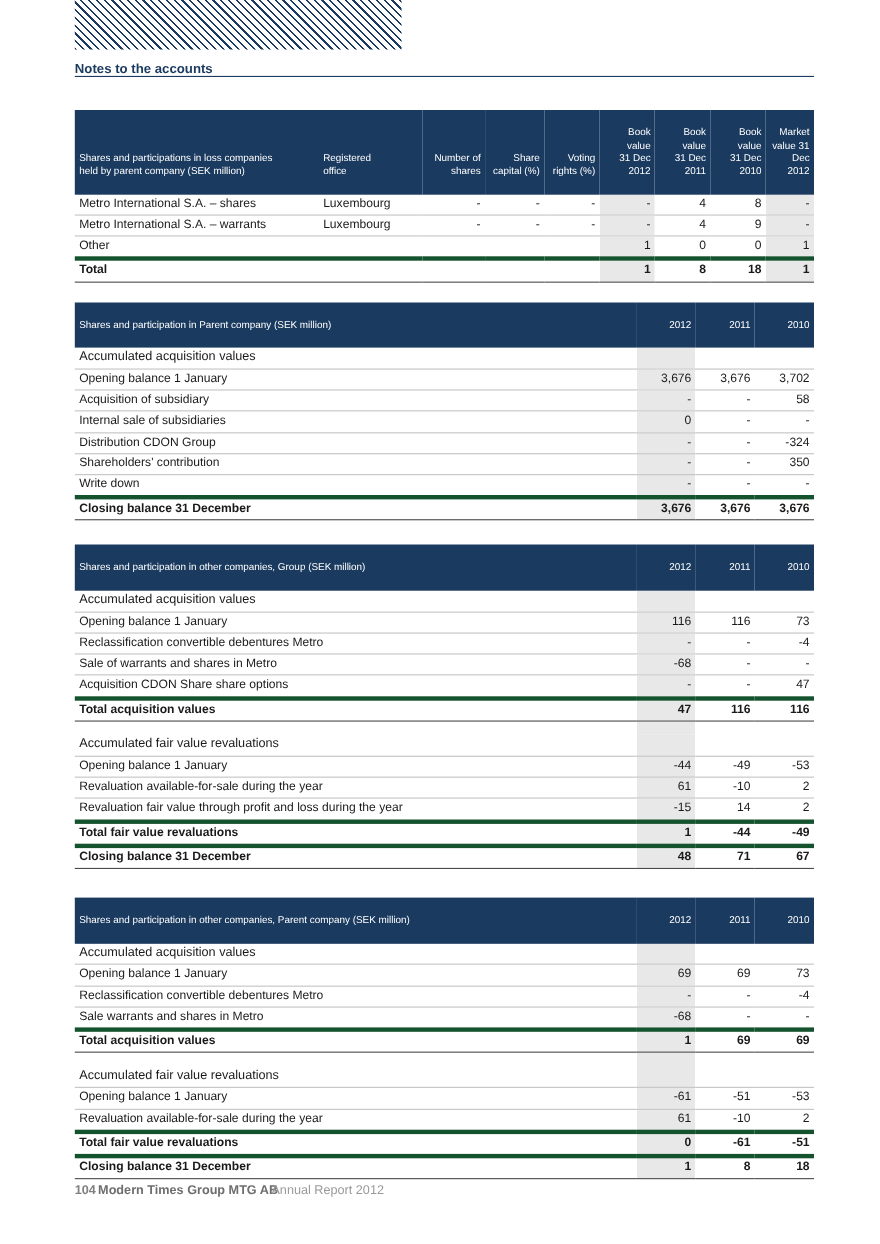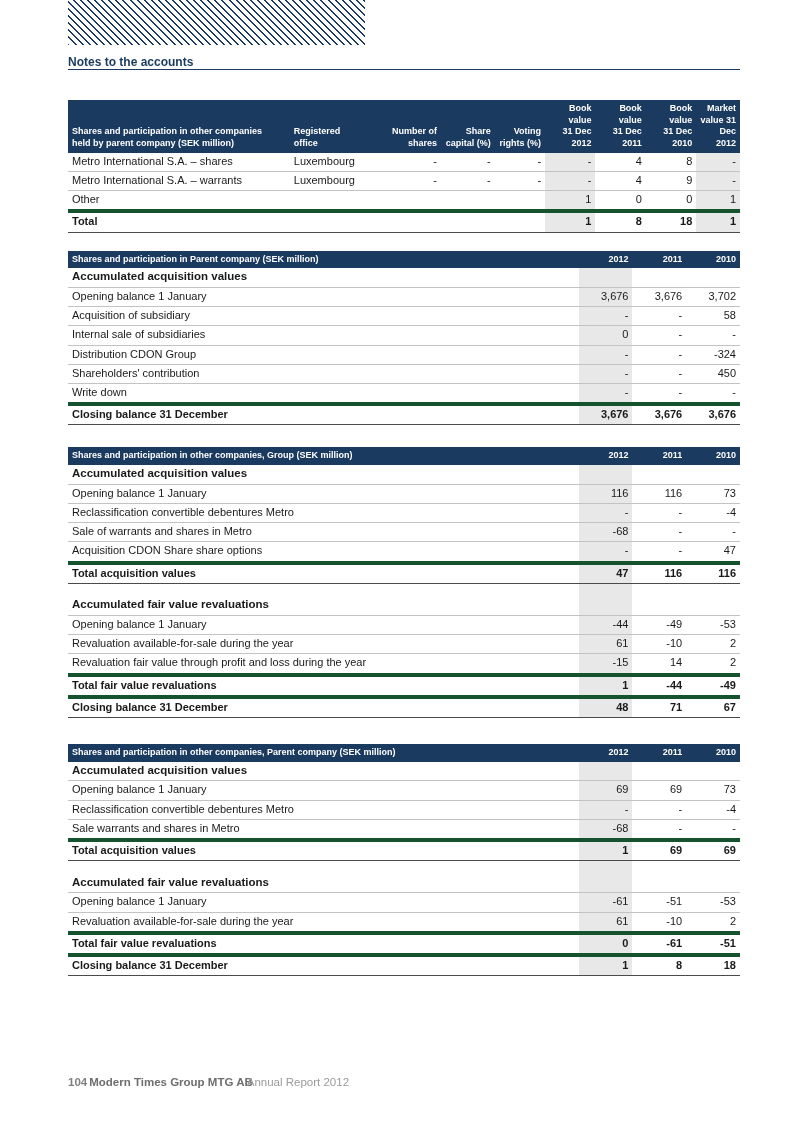--- a/index.html
+++ b/index.html
@@ -25,33 +25,33 @@
   }
   .section-title {
     color:#1a3a5f; font-weight:bold; font-size:12px;
   }
 
   table.fin-table {
     width:100%; border-collapse:collapse; table-layout:fixed;
   }
   table.fin-table th {
     background:#1a3a5f; color:#ffffff;
-    font-size:9px; font-weight:bold; line-height:1.3;
-    vertical-align:bottom; padding:3px 4px;
+    font-size:9px; font-weight:normal; line-height:1.3;
+    vertical-align:bottom; padding:15px 4px;
   }
   table.fin-table td {
     font-size:11px; line-height:1.2;
     padding:2px 4px 3px 4px; vertical-align:bottom;
     overflow:hidden; white-space:nowrap; text-overflow:ellipsis;
   }
   .al { text-align:left; }
   .ar { text-align:right; }
 
   tr.r-data td, tr.r-section td { border-bottom:1px solid #c3c3c3; }
-  tr.r-section td { font-weight:bold; font-size:11.5px; }
+  tr.r-section td { font-weight:normal; font-size:11.5px; }
   tr.r-total td {
     font-weight:bold;
     border-top:4px solid #14532d;
     border-bottom:1px solid #4a4a4a;
   }
   tr.r-blank td { height:13px; border:none; }
   td.shade { background:#e8e8e8; }
 
   .t-companies { margin-bottom:18px; }
   .t-parent    { margin-bottom:22px; }
@@ -91,21 +91,21 @@
           <col style="width: 8%;">
           <col style="width: 7.5%;">
           <col style="width: 7.5%;">
           <col style="width: 7.5%;">
           <col style="width: 7.5%;">
           <col style="width: 6.5%;">
         </colgroup>
         <thead>
           <tr>
             <th class="al">
-              <div>Shares and participation in other companies</div>
+              <div>Shares and participations in loss companies</div>
               <div>held by parent company (SEK million)</div>
             </th>
             <th class="al">
               <div>Registered</div>
               <div>office</div>
             </th>
             <th class="ar">
               <div>Number of</div>
               <div>shares</div>
             </th>
@@ -235,21 +235,21 @@
           <tr class="r-data">
             <td class="al">Distribution CDON Group</td>
             <td class="ar shade">-</td>
             <td class="ar">-</td>
             <td class="ar">-324</td>
           </tr>
           <tr class="r-data">
             <td class="al">Shareholders' contribution</td>
             <td class="ar shade">-</td>
             <td class="ar">-</td>
-            <td class="ar">450</td>
+            <td class="ar">350</td>
           </tr>
           <tr class="r-data">
             <td class="al">Write down</td>
             <td class="ar shade">-</td>
             <td class="ar">-</td>
             <td class="ar">-</td>
           </tr>
           <tr class="r-total">
             <td class="al">Closing balance 31 December</td>
             <td class="ar shade">3,676</td>

